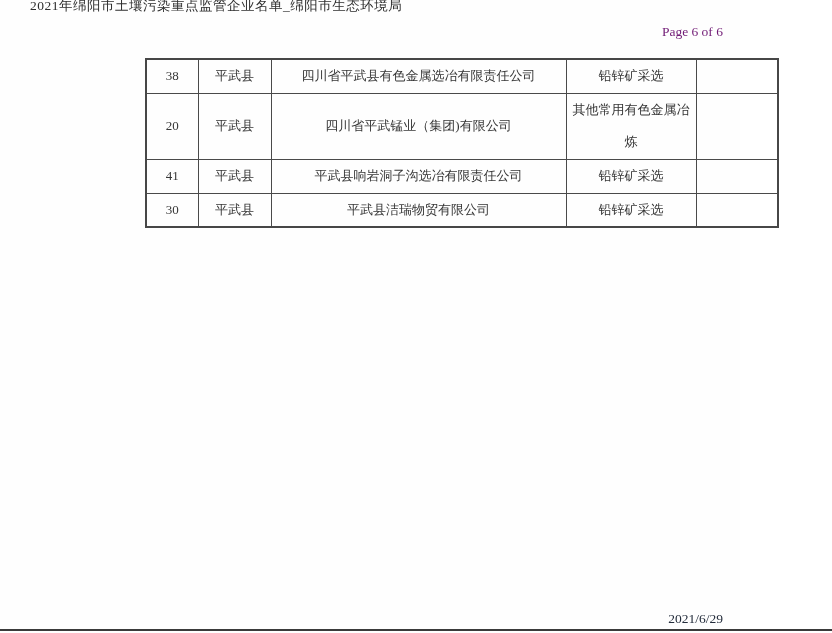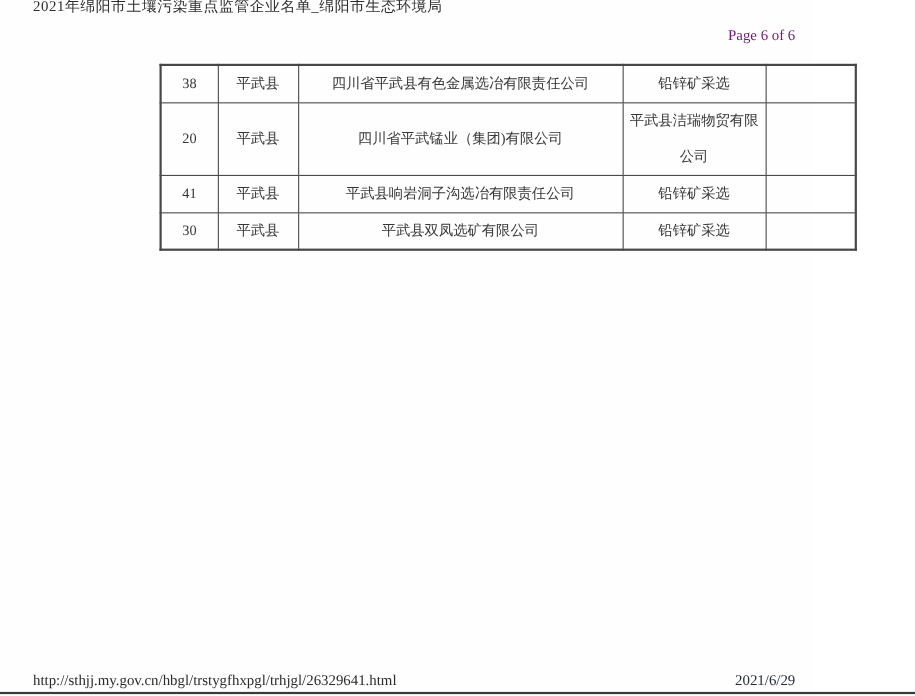--- a/index.html
+++ b/index.html
@@ -109,39 +109,38 @@
       <td>38</td>
       <td>平武县</td>
       <td>四川省平武县有色金属选冶有限责任公司</td>
       <td>铅锌矿采选</td>
       <td></td>
     </tr>
         <tr class="row-tall">
       <td>20</td>
       <td>平武县</td>
       <td>四川省平武锰业（集团)有限公司</td>
-      <td>平武县洁瑞物贸有限公司</td>
+      <td>其他常用有色金属冶炼</td>
       <td></td>
     </tr>
         <tr class="row-normal">
       <td>41</td>
       <td>平武县</td>
       <td>平武县响岩洞子沟选冶有限责任公司</td>
       <td>铅锌矿采选</td>
       <td></td>
     </tr>
         <tr class="row-normal">
       <td>30</td>
       <td>平武县</td>
-      <td>平武县双凤选矿有限公司</td>
+      <td>平武县洁瑞物贸有限公司</td>
       <td>铅锌矿采选</td>
       <td></td>
     </tr>
       </tbody>
   </table>
 
-  <div class="footer-url">http://sthjj.my.gov.cn/hbgl/trstygfhxpgl/trhjgl/26329641.html</div>
 
   <div class="footer-date">2021/6/29</div>
 
   <div class="bottom-rule"></div>
 
 </div>
 
 </body></html>

